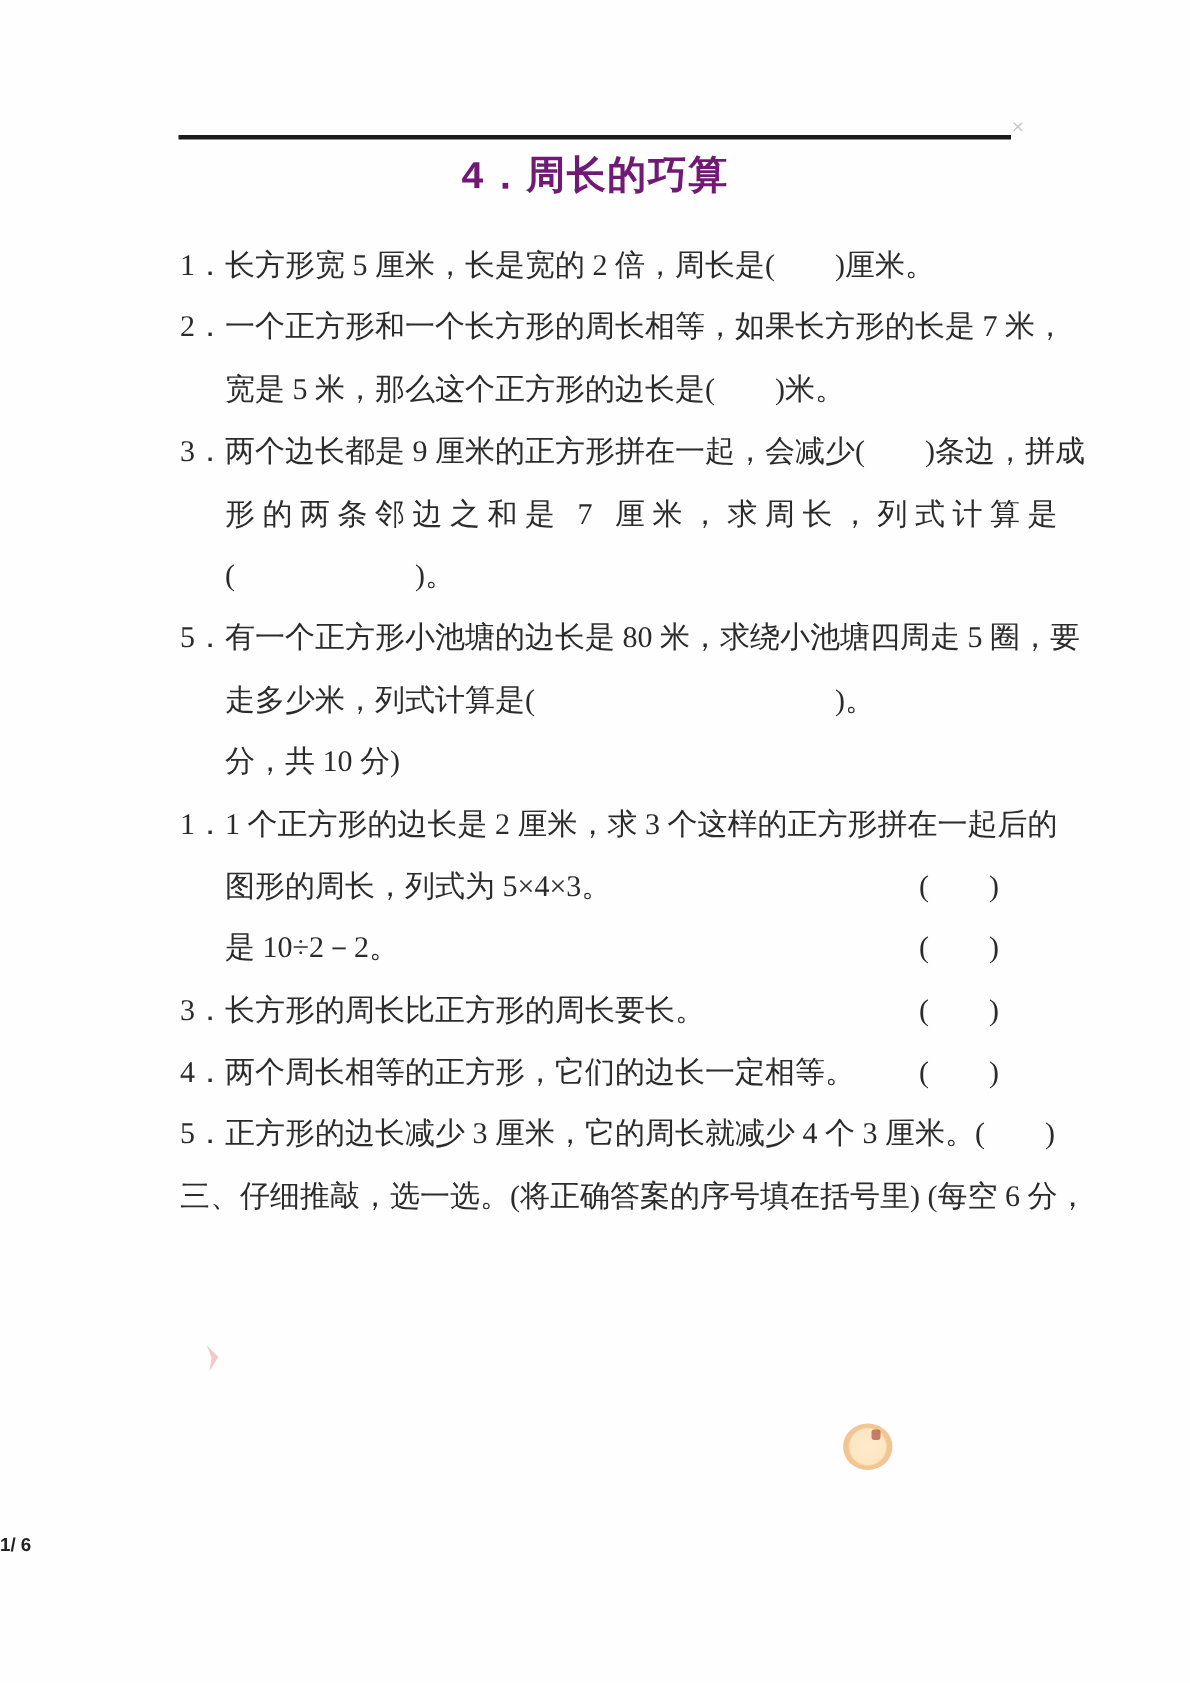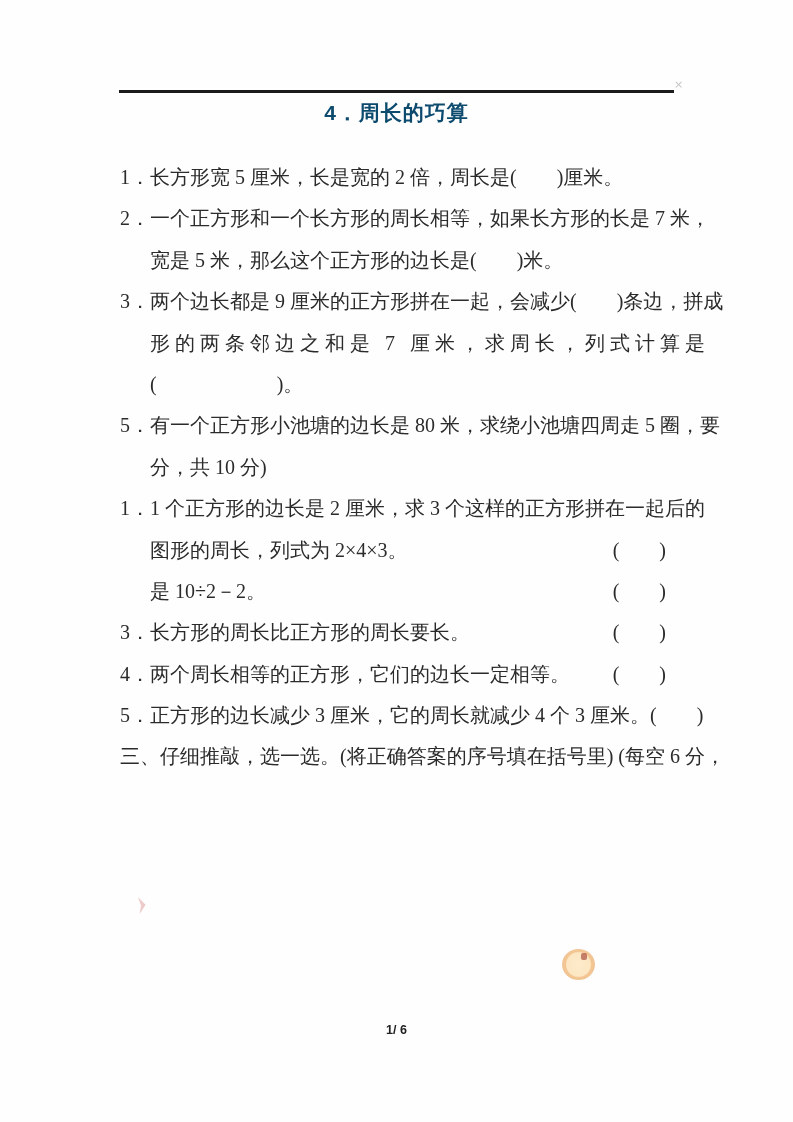--- a/index.html
+++ b/index.html
@@ -31,25 +31,25 @@
     font-size: 11px;
     color: #c6c6c6;
     font-family: "DejaVu Sans", sans-serif;
   }
   .doc-title {
     position: absolute;
     left: 0;
     top: 99px;
     width: 793px;
     text-align: center;
-    font-family: Liberation Sans, sans-serif;
+    font-family: Liberation Mono, monospace;
     font-weight: 700;
-    font-size: 21px;
+    font-size: 26px;
     letter-spacing: 1px;
-    color: #0c4a6e;
+    color: #701a75;
   }
   .content {
     position: absolute;
     left: 120px;
     top: 157px;
     width: 554px;
     font-size: 20px;
   }
   .line {
     height: 41.4px;
@@ -62,21 +62,21 @@
     display: flex;
     justify-content: space-between;
     padding-right: 8px;
   }
   .jflex span { white-space: nowrap; }
   .footer {
     position: absolute;
     left: 0;
     top: 1023px;
     width: 793px;
-    text-align: center;
+    text-align: left;
     font-family: "Liberation Sans", "DejaVu Sans", sans-serif;
     font-weight: 700;
     font-size: 12.5px;
     color: #222222;
   }
   
   .stain-circle {
     position: absolute;
     left: 562px;
     top: 949px;
@@ -129,26 +129,27 @@
 
     <div class="line">2．一个正方形和一个长方形的周长相等，如果长方形的长是 7 米，</div>
     <div class="line indent">宽是 5 米，那么这个正方形的边长是(　　)米。</div>
 
     <div class="line">3．两个边长都是 9 厘米的正方形拼在一起，会减少(　　)条边，拼成</div>
 
     <div class="line indent spread">形的两条邻边之和是 7 厘米，求周长，列式计算是</div>
     <div class="line indent">(　　　　　　)。</div>
 
     <div class="line">5．有一个正方形小池塘的边长是 80 米，求绕小池塘四周走 5 圈，要</div>
+    <div class="line indent">走多少米，列式计算是(　　　　　　　　　　)。</div>
 
     <div class="line indent">分，共 10 分)</div>
 
     <div class="line">1．1 个正方形的边长是 2 厘米，求 3 个这样的正方形拼在一起后的</div>
     <div class="line indent jflex">
-      <span>图形的周长，列式为 2×4×3。</span>
+      <span>图形的周长，列式为 5×4×3。</span>
       <span>(　　)</span>
     </div>
 
     <div class="line indent jflex">
       <span>是 10÷2－2。</span>
       <span>(　　)</span>
     </div>
 
     <div class="line jflex">
       <span>3．长方形的周长比正方形的周长要长。</span>

